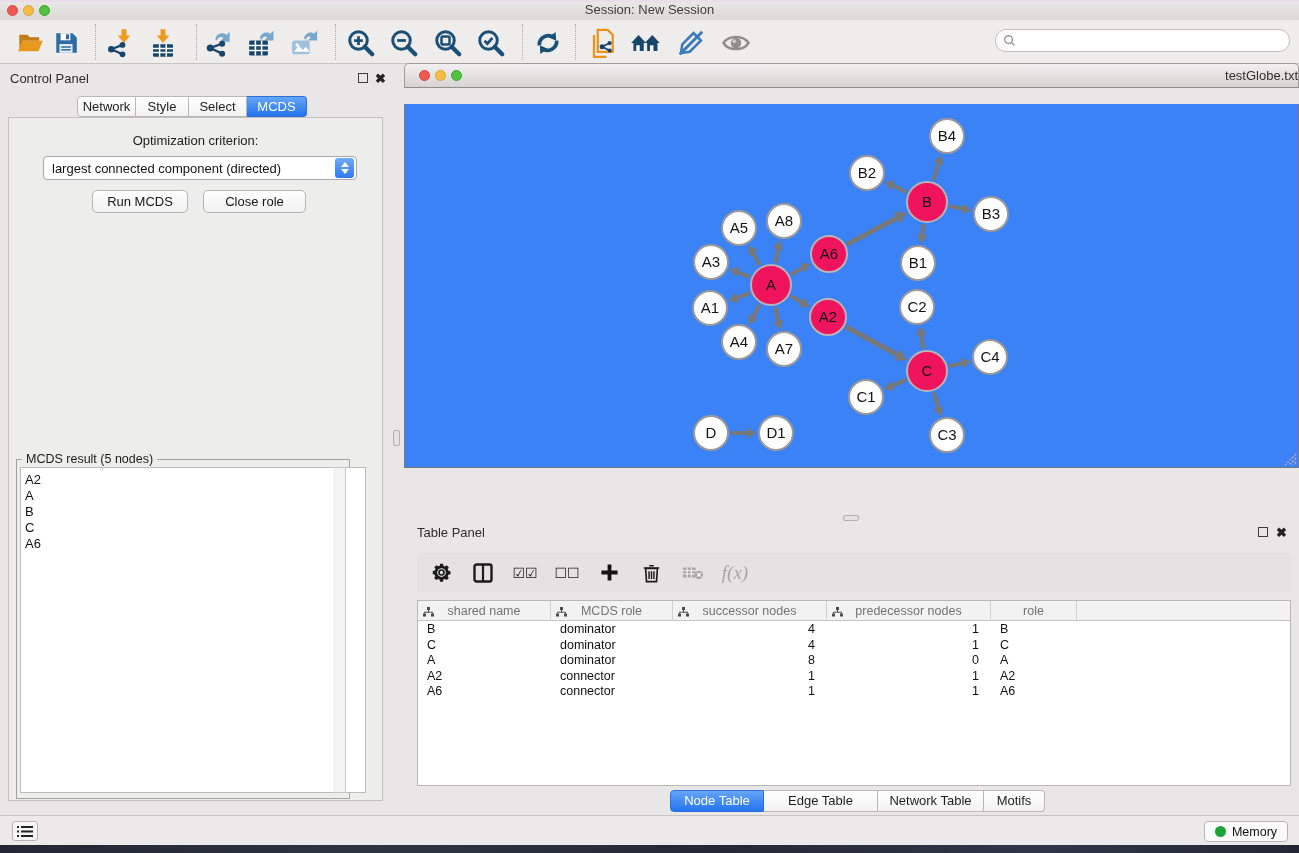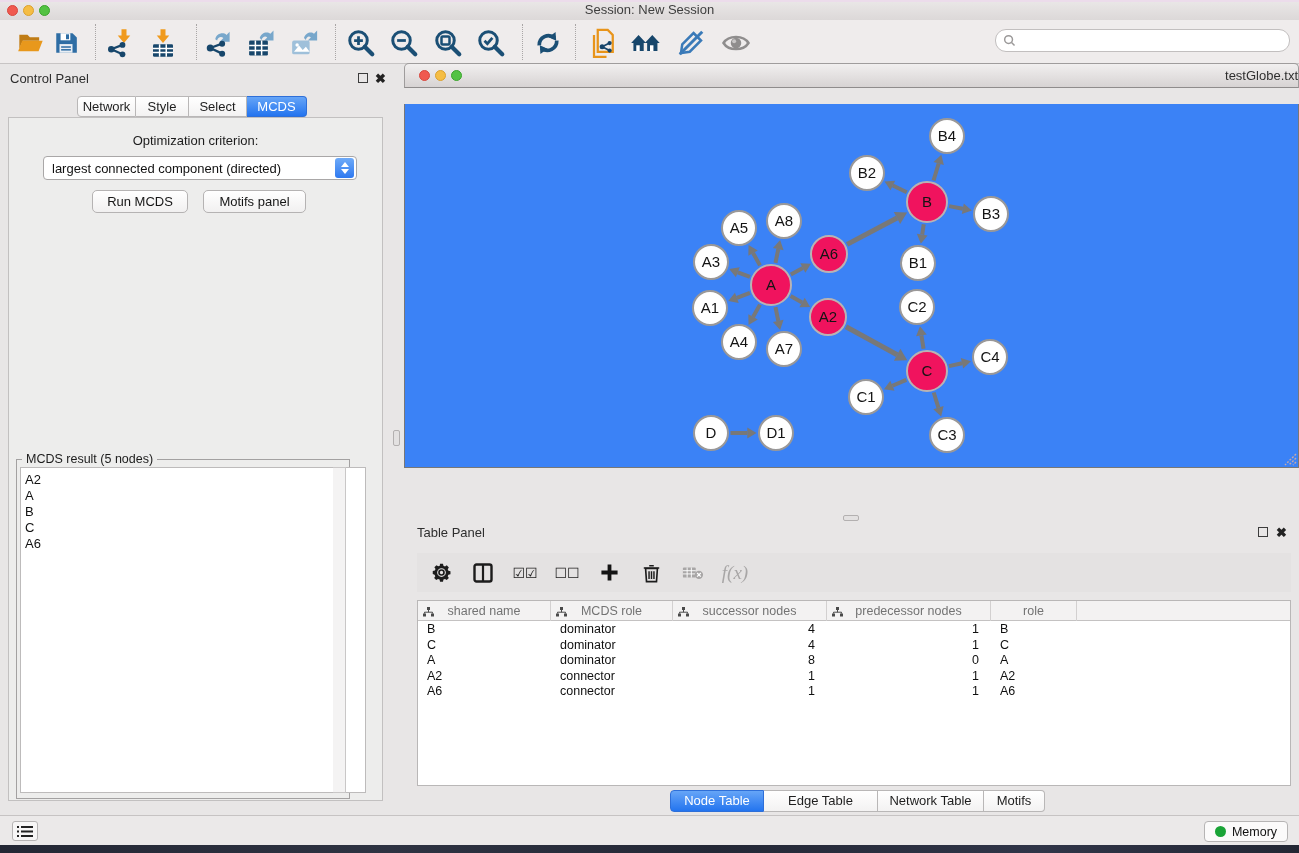--- a/index.html
+++ b/index.html
@@ -275,21 +275,21 @@
 
   <div class="abs dropdown">
     <span class="dd-text">largest connected component (directed)</span>
     <span class="dd-stepper">
         <span class="dd-up"></span>
         <span class="dd-dn"></span>
       </span>
   </div>
 
   <div class="abs pbtn" style="left:92px; top:190px; width:96px;">Run MCDS</div>
-  <div class="abs pbtn" style="left:203px; top:190px; width:103px;">Motifs panel</div>
+  <div class="abs pbtn" style="left:203px; top:190px; width:103px;">Close role</div>
 
   <div class="abs fieldset">
     <div class="fs-legend">MCDS result (5 nodes)</div>
     <div class="fs-list" id="mcds-list">
         <div class="pad"></div>
         <div class="fs-item">A2</div>
         <div class="fs-item">A</div>
         <div class="fs-item">B</div>
         <div class="fs-item">C</div>
         <div class="fs-item">A6</div>

